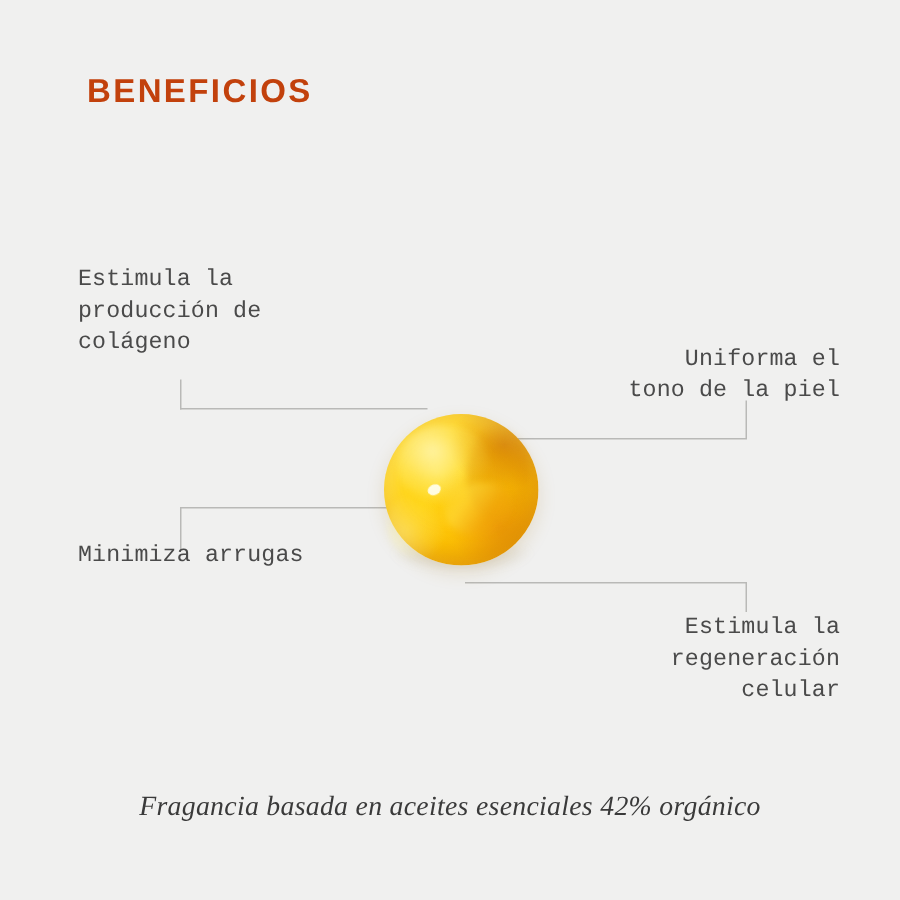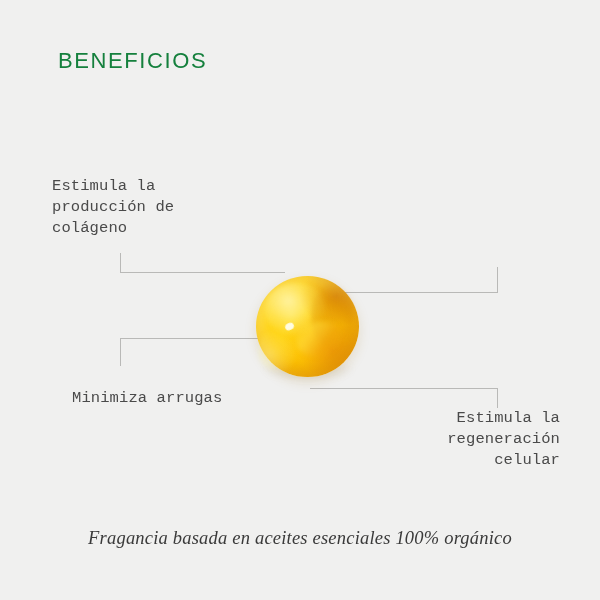--- a/index.html
+++ b/index.html
@@ -17,41 +17,41 @@
     -webkit-font-smoothing: antialiased;
   }
 
   
   #title {
     position: absolute;
     left: 58px;
     top: 48px;
     font-family: "Liberation Sans", sans-serif;
     font-size: 22px;
-    font-weight: normal;
+    font-weight: bold;
     letter-spacing: 1.6px;
-    color: #15803d;
+    color: #c2410c;
     white-space: nowrap;
   }
 
   
   .label {
     position: absolute;
     font-family: Liberation Mono, monospace;
     font-size: 15.5px;
     line-height: 21px;
     color: #4a4a4a;
     white-space: pre-line;
     letter-spacing: 0.1px;
   }
   .label.left  { left: 52px;  text-align: left; }
   .label.right { right: 40px; text-align: right; }
 
   #label-colageno    { top: 176px; }
-  #label-arrugas     { top: 388px; margin-left: 20px; }
+  #label-arrugas     { top: 360px; }
   #label-tono        { top: 229px; }
   #label-regeneracion{ top: 408px; }
 
   
   .leader { position: absolute; background: #b9b9b7; }
   .leader.h { height: 1.4px; }
   .leader.v { width: 1.4px; }
 
   
   #leader-tl-v { left: 120px; top: 253px; height: 20px; }
@@ -220,22 +220,24 @@
       <div id="capsule-caustic"></div>
       <div id="capsule-rim"></div>
       <div id="capsule-specular"></div>
     </div>
   </div>
 
   <div class="label left" id="label-colageno">Estimula la
 producción de
 colágeno</div>
 
+  <div class="label right" id="label-tono">Uniforma el
+tono de la piel</div>
 
   <div class="label left" id="label-arrugas">Minimiza arrugas</div>
 
   <div class="label right" id="label-regeneracion">Estimula la
 regeneración
 celular</div>
 
-  <div id="footer">Fragancia basada en aceites esenciales 100% orgánico</div>
+  <div id="footer">Fragancia basada en aceites esenciales 42% orgánico</div>
 
 </div>
 
 </body></html>

